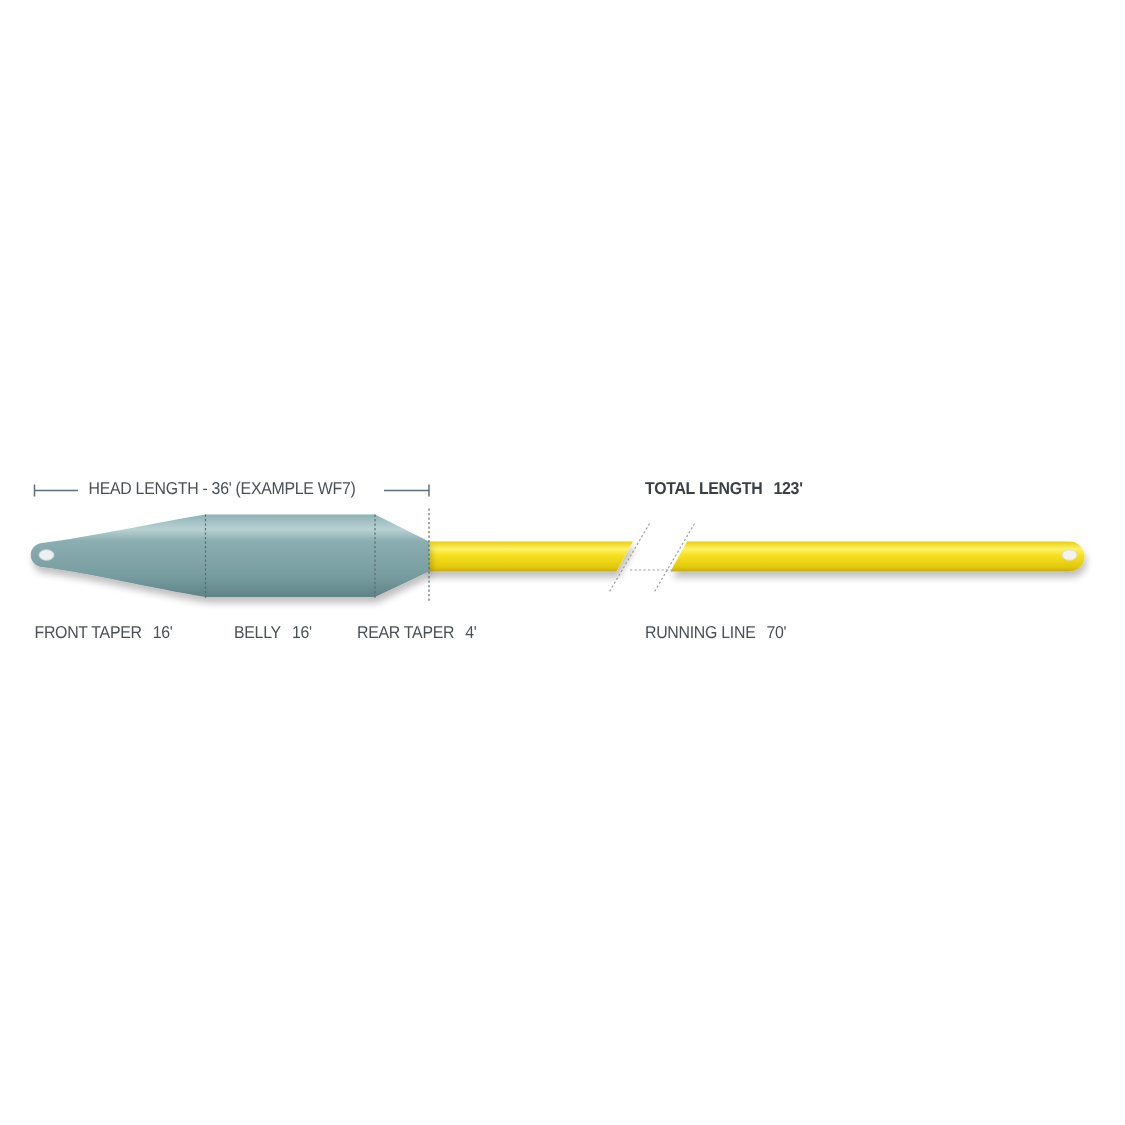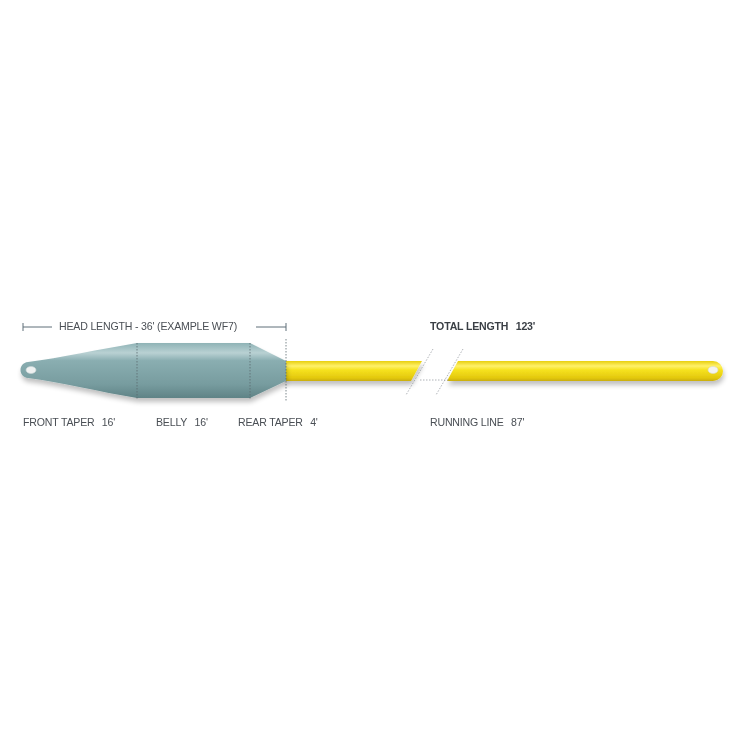--- a/index.html
+++ b/index.html
@@ -84,14 +84,14 @@
 
 <div class="label" style="left:156px; top:416px;">
   <span>BELLY</span><span class="val">16'</span>
 </div>
 
 <div class="label" style="left:238px; top:416px;">
   <span>REAR TAPER</span><span class="val">4'</span>
 </div>
 
 <div class="label" style="left:430px; top:416px;">
-  <span>RUNNING LINE</span><span class="val">87'</span>
+  <span>RUNNING LINE</span><span class="val">70'</span>
 </div>
 
 </body></html>

